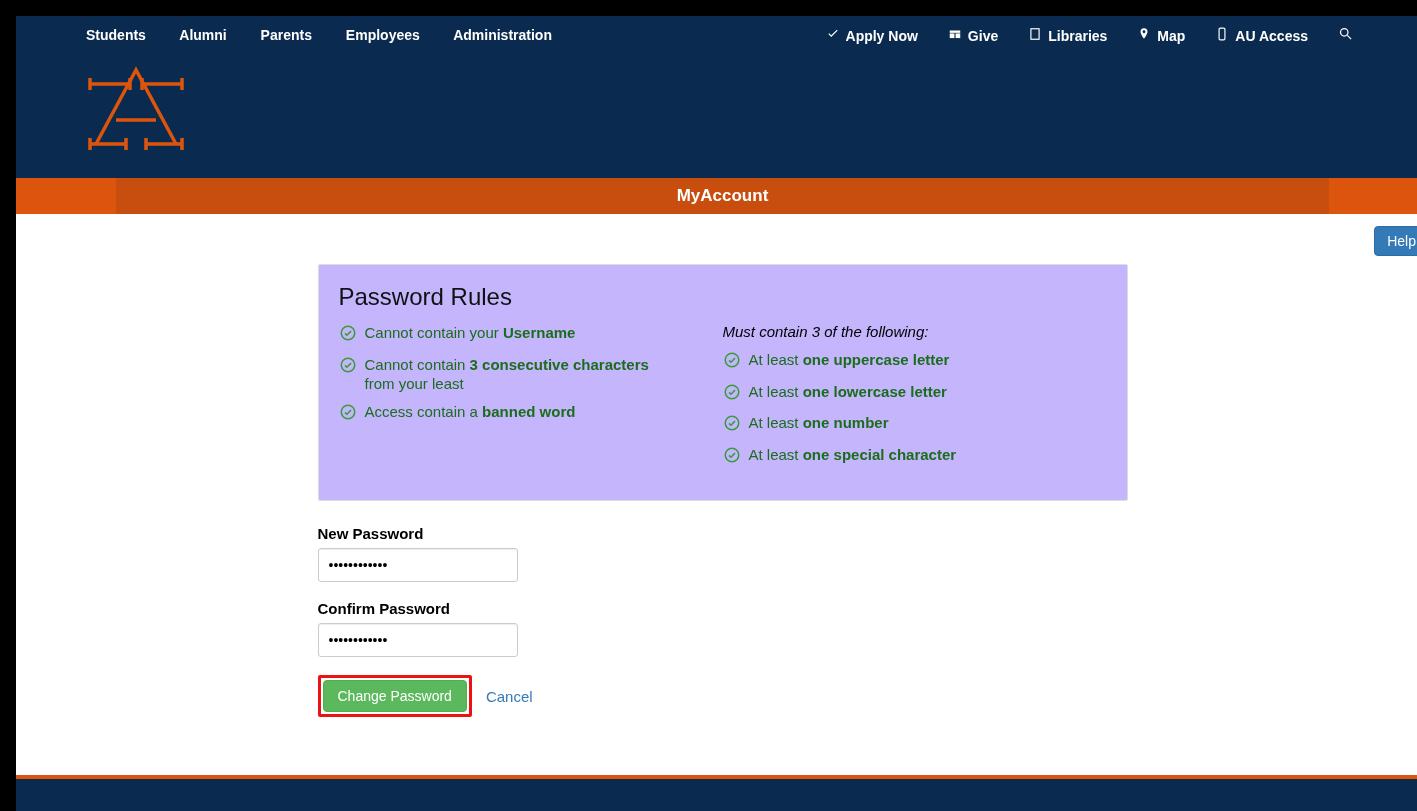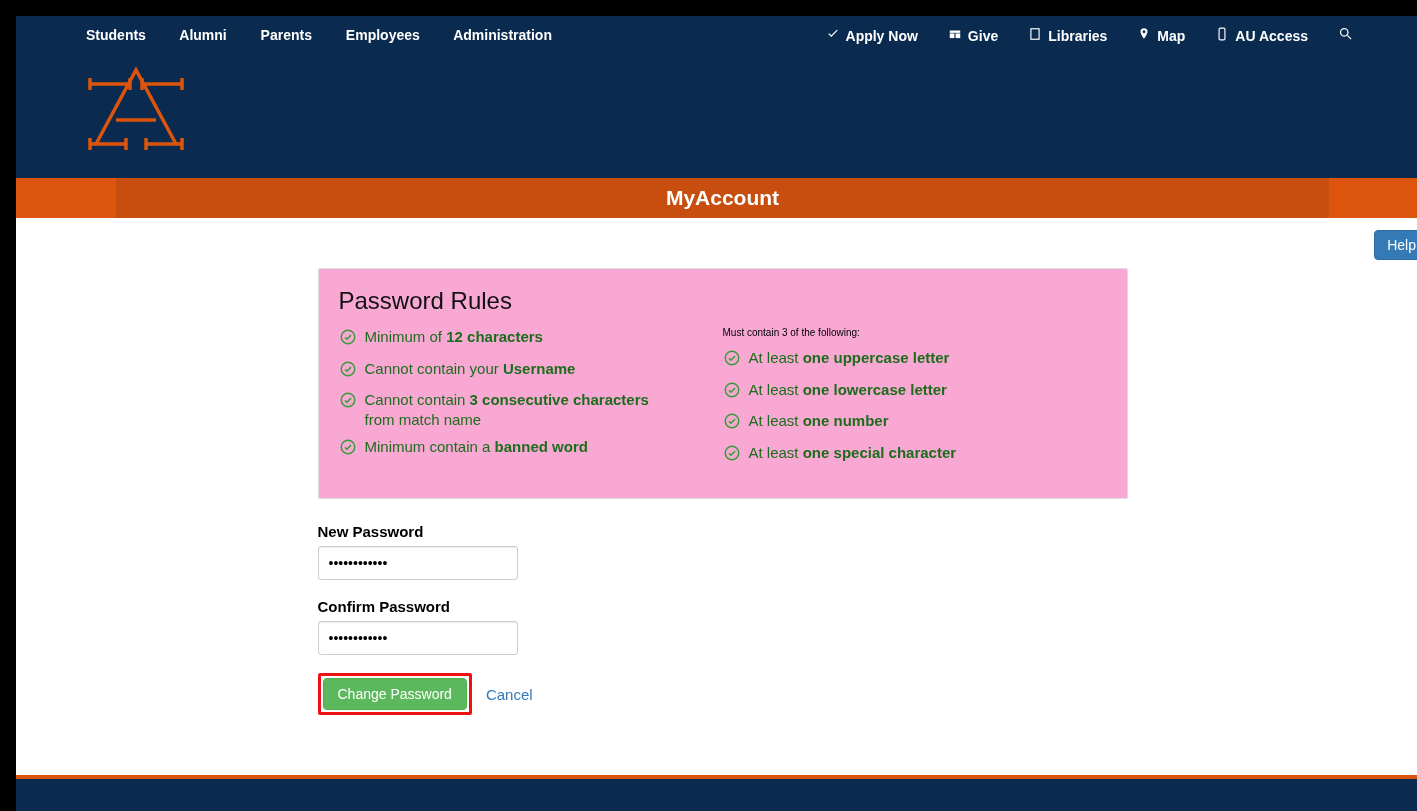--- a/index.html
+++ b/index.html
@@ -47,48 +47,48 @@
   }
   .brand svg { margin-right: 20px; }
   .brand-text { color:#fff; }
   .brand-name { font-family: "Times New Roman", serif; font-size:32px; letter-spacing:12px; font-weight:normal; border-bottom:2px solid #dd550c; padding-bottom:4px; margin-bottom:8px;}
   .brand-sub { font-family: "Times New Roman", serif; font-size:15px; letter-spacing:12px; }
   .orange-bar {
     background: #c84e0f;
     color:#fff;
     text-align:center;
     padding:8px 8px;
-    font-size:21px;
+    font-size:17px;
     font-weight:bold;
     margin: 0 100px;
   }
   .orange-bar-outer { background:#dd550c; }
   .content-wrap { position:relative; flex:1; background:#fff; overflow:hidden;}
   .help-btn {
     position:absolute; right:0; top:12px;
     background:#337ab7; color:#fff; border:1px solid #2e6da4;
     border-radius:4px; padding:6px 12px; font-size:14px; cursor:pointer;
   }
   .container { width:810px; margin: 50px auto 0 auto; }
   h1 { font-size:36px; font-weight:500; margin-bottom:20px; color:#000;}
   .panel {
-    background:#f9a8d4; border:1px solid #ddd; border-radius:2px;
+    background:#c4b5fd; border:1px solid #ddd; border-radius:2px;
     padding:18px 20px 24px 20px; margin-bottom:24px;
   }
   .panel h2 { font-size:24px; font-weight:500; margin-bottom:12px; color:#111;}
   .rules { display:flex; }
   .rules-col-left { width:50%; }
   .rules-col-right { width:50%; }
   .rule {
     display:flex; align-items:flex-start; color:#1b6d1b; font-size:15px;
     margin-bottom:8px; line-height:1.3;
   }
   .rule .chk { flex-shrink:0; margin-right:8px; margin-top:1px;}
   .rule .txt strong { font-weight:bold; }
-  .must-contain { color:#000; font-size:10px; margin-bottom:10px; }
+  .must-contain { color:#000; font-size:15px; margin-bottom:10px;font-style:italic; }
   .form-group { margin-bottom:18px; }
   .form-group label { display:block; font-weight:bold; font-size:15px; margin-bottom:6px; color:#000;}
   .form-control {
     width:200px; padding:6px 10px; border:1px solid #ccc; border-radius:3px;
     font-size:14px; height:34px;
     box-shadow: inset 0 1px 1px rgba(0,0,0,.075);
   }
   .actions { display:flex; align-items:center; gap:14px; }
   .btn-success {
     background:#5cb85c; color:#fff; border:1px solid #4cae4c;
@@ -191,42 +191,35 @@
 
       <div class="panel">
         <h2>Password Rules</h2>
         <div class="rules">
           <div class="rules-col-left">
             <div class="rule">
               <span class="chk"><svg width="18" height="18" viewBox="0 0 24 24">
                     <circle cx="12" cy="12" r="9" fill="none" stroke="#3a9b3a" stroke-width="2"></circle>
                     <path d="M8 12.5l2.5 2.5L16 9.5" fill="none" stroke="#3a9b3a" stroke-width="2"></path>
                   </svg></span>
-              <span class="txt"><span>Minimum of </span><strong>12 characters</strong><span></span></span>
-            </div>
-            <div class="rule">
-              <span class="chk"><svg width="18" height="18" viewBox="0 0 24 24">
-                    <circle cx="12" cy="12" r="9" fill="none" stroke="#3a9b3a" stroke-width="2"></circle>
-                    <path d="M8 12.5l2.5 2.5L16 9.5" fill="none" stroke="#3a9b3a" stroke-width="2"></path>
-                  </svg></span>
               <span class="txt"><span>Cannot contain your </span><strong>Username</strong><span></span></span>
             </div>
             <div class="rule">
               <span class="chk"><svg width="18" height="18" viewBox="0 0 24 24">
                     <circle cx="12" cy="12" r="9" fill="none" stroke="#3a9b3a" stroke-width="2"></circle>
                     <path d="M8 12.5l2.5 2.5L16 9.5" fill="none" stroke="#3a9b3a" stroke-width="2"></path>
                   </svg></span>
-              <span class="txt" style="max-width:300px;"><span>Cannot contain </span><strong>3 consecutive characters</strong><span> from match name</span></span>
-            </div>
-            <div class="rule">
-              <span class="chk"><svg width="18" height="18" viewBox="0 0 24 24">
-                    <circle cx="12" cy="12" r="9" fill="none" stroke="#3a9b3a" stroke-width="2"></circle>
-                    <path d="M8 12.5l2.5 2.5L16 9.5" fill="none" stroke="#3a9b3a" stroke-width="2"></path>
-                  </svg></span>
-              <span class="txt"><span>Minimum contain a </span><strong>banned word</strong><span></span></span>
+              <span class="txt" style="max-width:300px;"><span>Cannot contain </span><strong>3 consecutive characters</strong><span> from your least</span></span>
+            </div>
+            <div class="rule">
+              <span class="chk"><svg width="18" height="18" viewBox="0 0 24 24">
+                    <circle cx="12" cy="12" r="9" fill="none" stroke="#3a9b3a" stroke-width="2"></circle>
+                    <path d="M8 12.5l2.5 2.5L16 9.5" fill="none" stroke="#3a9b3a" stroke-width="2"></path>
+                  </svg></span>
+              <span class="txt"><span>Access contain a </span><strong>banned word</strong><span></span></span>
             </div>
           </div>
           <div class="rules-col-right">
             <div class="must-contain">Must contain 3 of the following:</div>
             <div class="rule">
               <span class="chk"><svg width="18" height="18" viewBox="0 0 24 24">
                     <circle cx="12" cy="12" r="9" fill="none" stroke="#3a9b3a" stroke-width="2"></circle>
                     <path d="M8 12.5l2.5 2.5L16 9.5" fill="none" stroke="#3a9b3a" stroke-width="2"></path>
                   </svg></span>
               <span class="txt"><span>At least </span><strong>one uppercase letter</strong><span></span></span>

